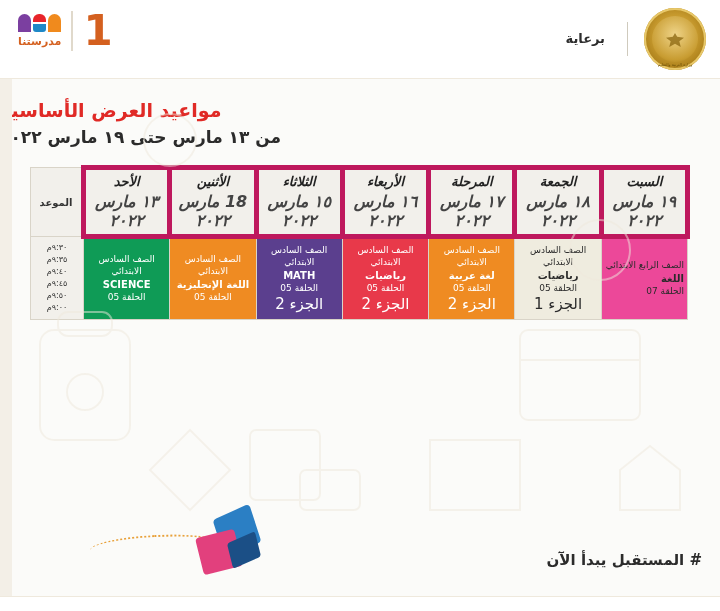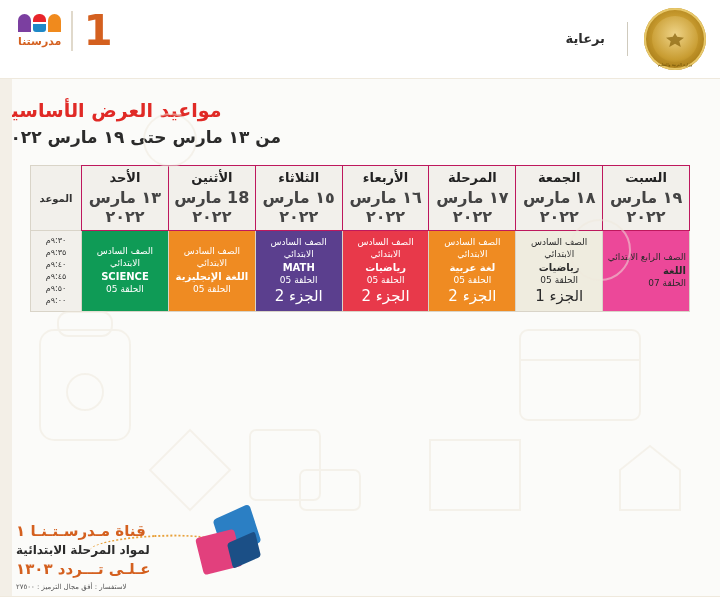--- a/index.html
+++ b/index.html
@@ -170,24 +170,25 @@
     margin: 18px auto 0;
     width: 660px;
   }
   table.schedule {
     width: 100%;
     border-collapse: collapse;
     table-layout: fixed;
   }
   table.schedule th.daycol {
     background: #f2f0eb;
-    border: 1px solid #be185d;
+    border: 5px solid #be185d;
     height: 54px;
     vertical-align: middle;
     padding: 4px 2px;
+    font-style: italic;
   }
   .day-name {
     font-size: 13px;
     font-weight: bold;
     color: #222;
     display: block;
   }
   .day-date {
     font-size: 16px;
     color: #444;
@@ -463,31 +464,26 @@
             <span>٩:٤٥م</span>
             <span>٩:٥٠م</span>
             <span>٩:٠٠م</span>
           </td>
         </tr>
       </tbody>
     </table>
   </div>
 
   <div class="footer">
+    <div class="hashtag"># المستقبل يبدأ الآن</div>
 
     <div class="dotted-trail"></div>
     <div class="cubes">
       <div class="cube-blue"></div>
       <div class="cube-pink"></div>
       <div class="cube-dark"></div>
     </div>
 
-    <div class="footer-left">
-      <div class="f-line1">قناة مـدرسـتـنـا ١</div>
-      <div class="f-line2">لمواد المرحلة الابتدائية</div>
-      <div class="f-line3">عـلـى تـــردد ١٣٠٣</div>
-      <div class="f-line4">لاستفسار : أفق مجال الترميز : ٢٧٥٠٠</div>
-    </div>
 
     <div class="bottom-strip"></div>
   </div>
 
 </div>
 
 </body></html>

